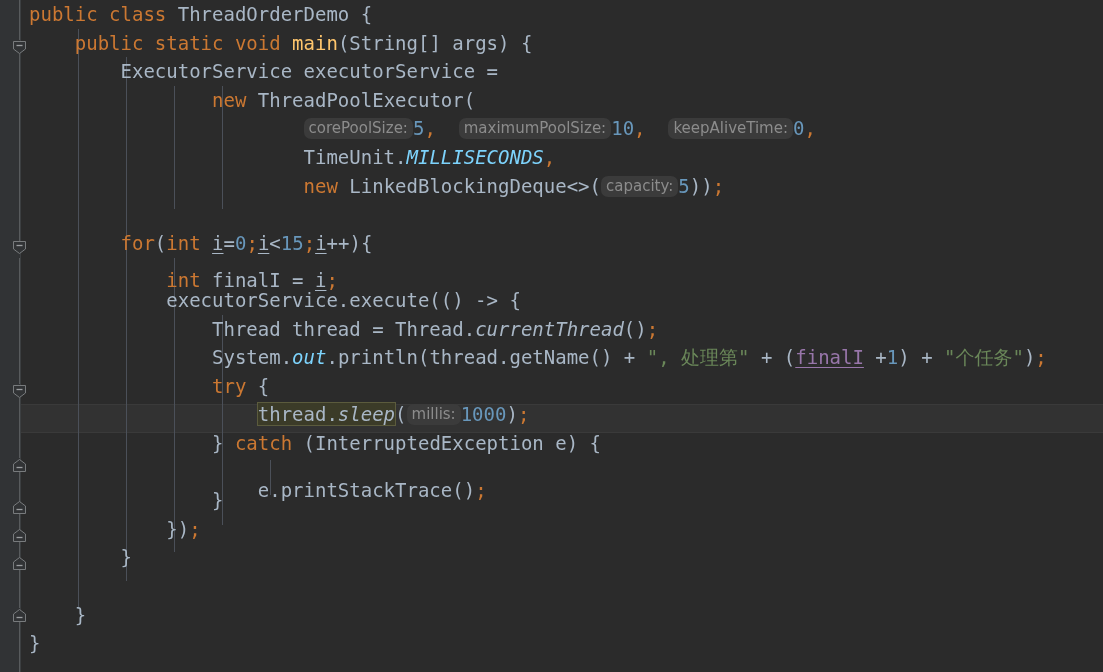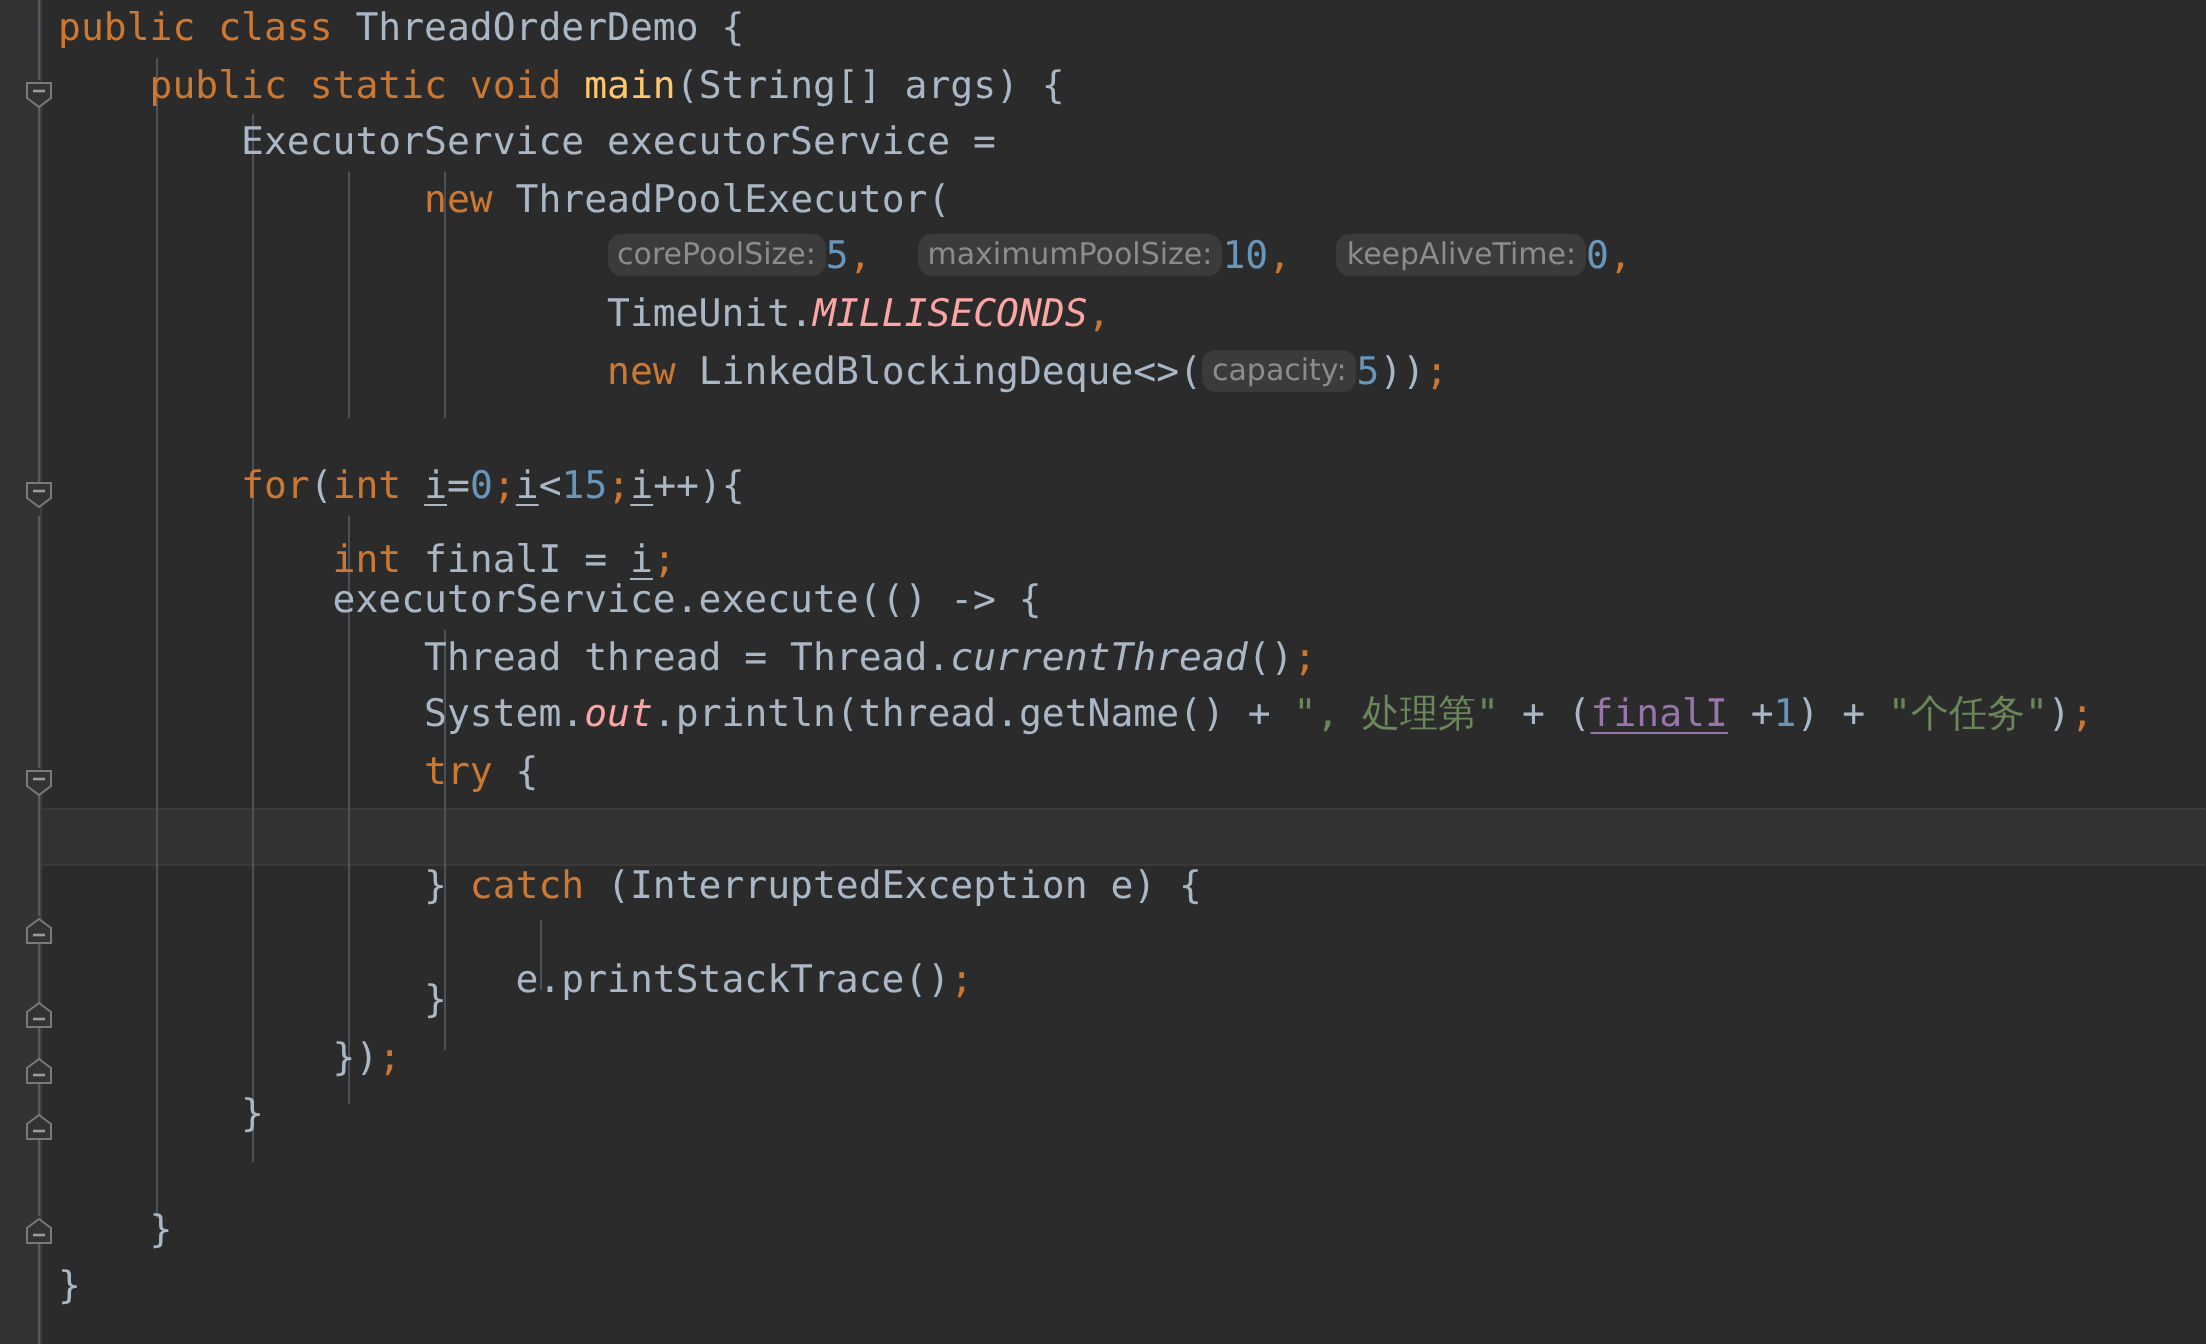--- a/index.html
+++ b/index.html
@@ -98,21 +98,21 @@
     white-space: pre;
     font-size: 19px;
     line-height: 28.6px;
   }
 
   
   .kw   { color: #cc7832; }            
   .id   { color: #a9b7c6; }            
   .num  { color: #6897bb; }            
   .str  { color: #6a8759; }            
-  .sfld { color: #fca5a5; font-style: italic; text-align: center; }  
+  .sfld { color: #7dd3fc; font-style: italic; text-align: center; }  
   .smth { color: #a9b7c6; font-style: italic; }  
   .fld  { color: #9876aa; }            
   .mname{ color: #ffc66d; }            
   .semi { color: #cc7832; }            
   .uline{ text-decoration: underline; text-underline-offset: 3px; }
 
   
   .ident-hl {
     background: #3b3b28;
     outline: 1px solid #5b5b3d;
@@ -245,20 +245,21 @@
     
     <div class="ln" style="top:314.6px;"><span class="id">                Thread thread = Thread.</span><span class="smth">currentThread</span><span class="id">()</span><span class="semi">;</span></div>
 
     
     <div class="ln" style="top:343.2px;"><span class="id">                System.</span><span class="sfld">out</span><span class="id">.println(thread.getName() + </span><span class="str">", 处理第"</span><span class="id"> + (</span><span class="fld uline">finalI</span><span class="id"> +</span><span class="num">1</span><span class="id">) + </span><span class="str">"个任务"</span><span class="id">)</span><span class="semi">;</span></div>
 
     
     <div class="ln" style="top:371.8px;"><span class="id">                </span><span class="kw">try </span><span class="id">{</span></div>
 
     
+    <div class="ln" style="top:400.4px;"><span class="id">                    </span><span class="ident-hl"><span class="id">thread.</span><span class="smth">sleep</span></span><span class="id">(</span><span class="hint">millis:</span><span class="num">1000</span><span class="id">)</span><span class="semi">;</span></div>
 
     
     <div class="ln" style="top:429px;"><span class="id">                } </span><span class="kw">catch </span><span class="id">(InterruptedException e) {</span></div>
 
     
     <div class="ln" style="top:476px;"><span class="id">                    e.printStackTrace()</span><span class="semi">;</span></div>
 
     
     <div class="ln" style="top:486.2px;"><span class="id">                }</span></div>
 

